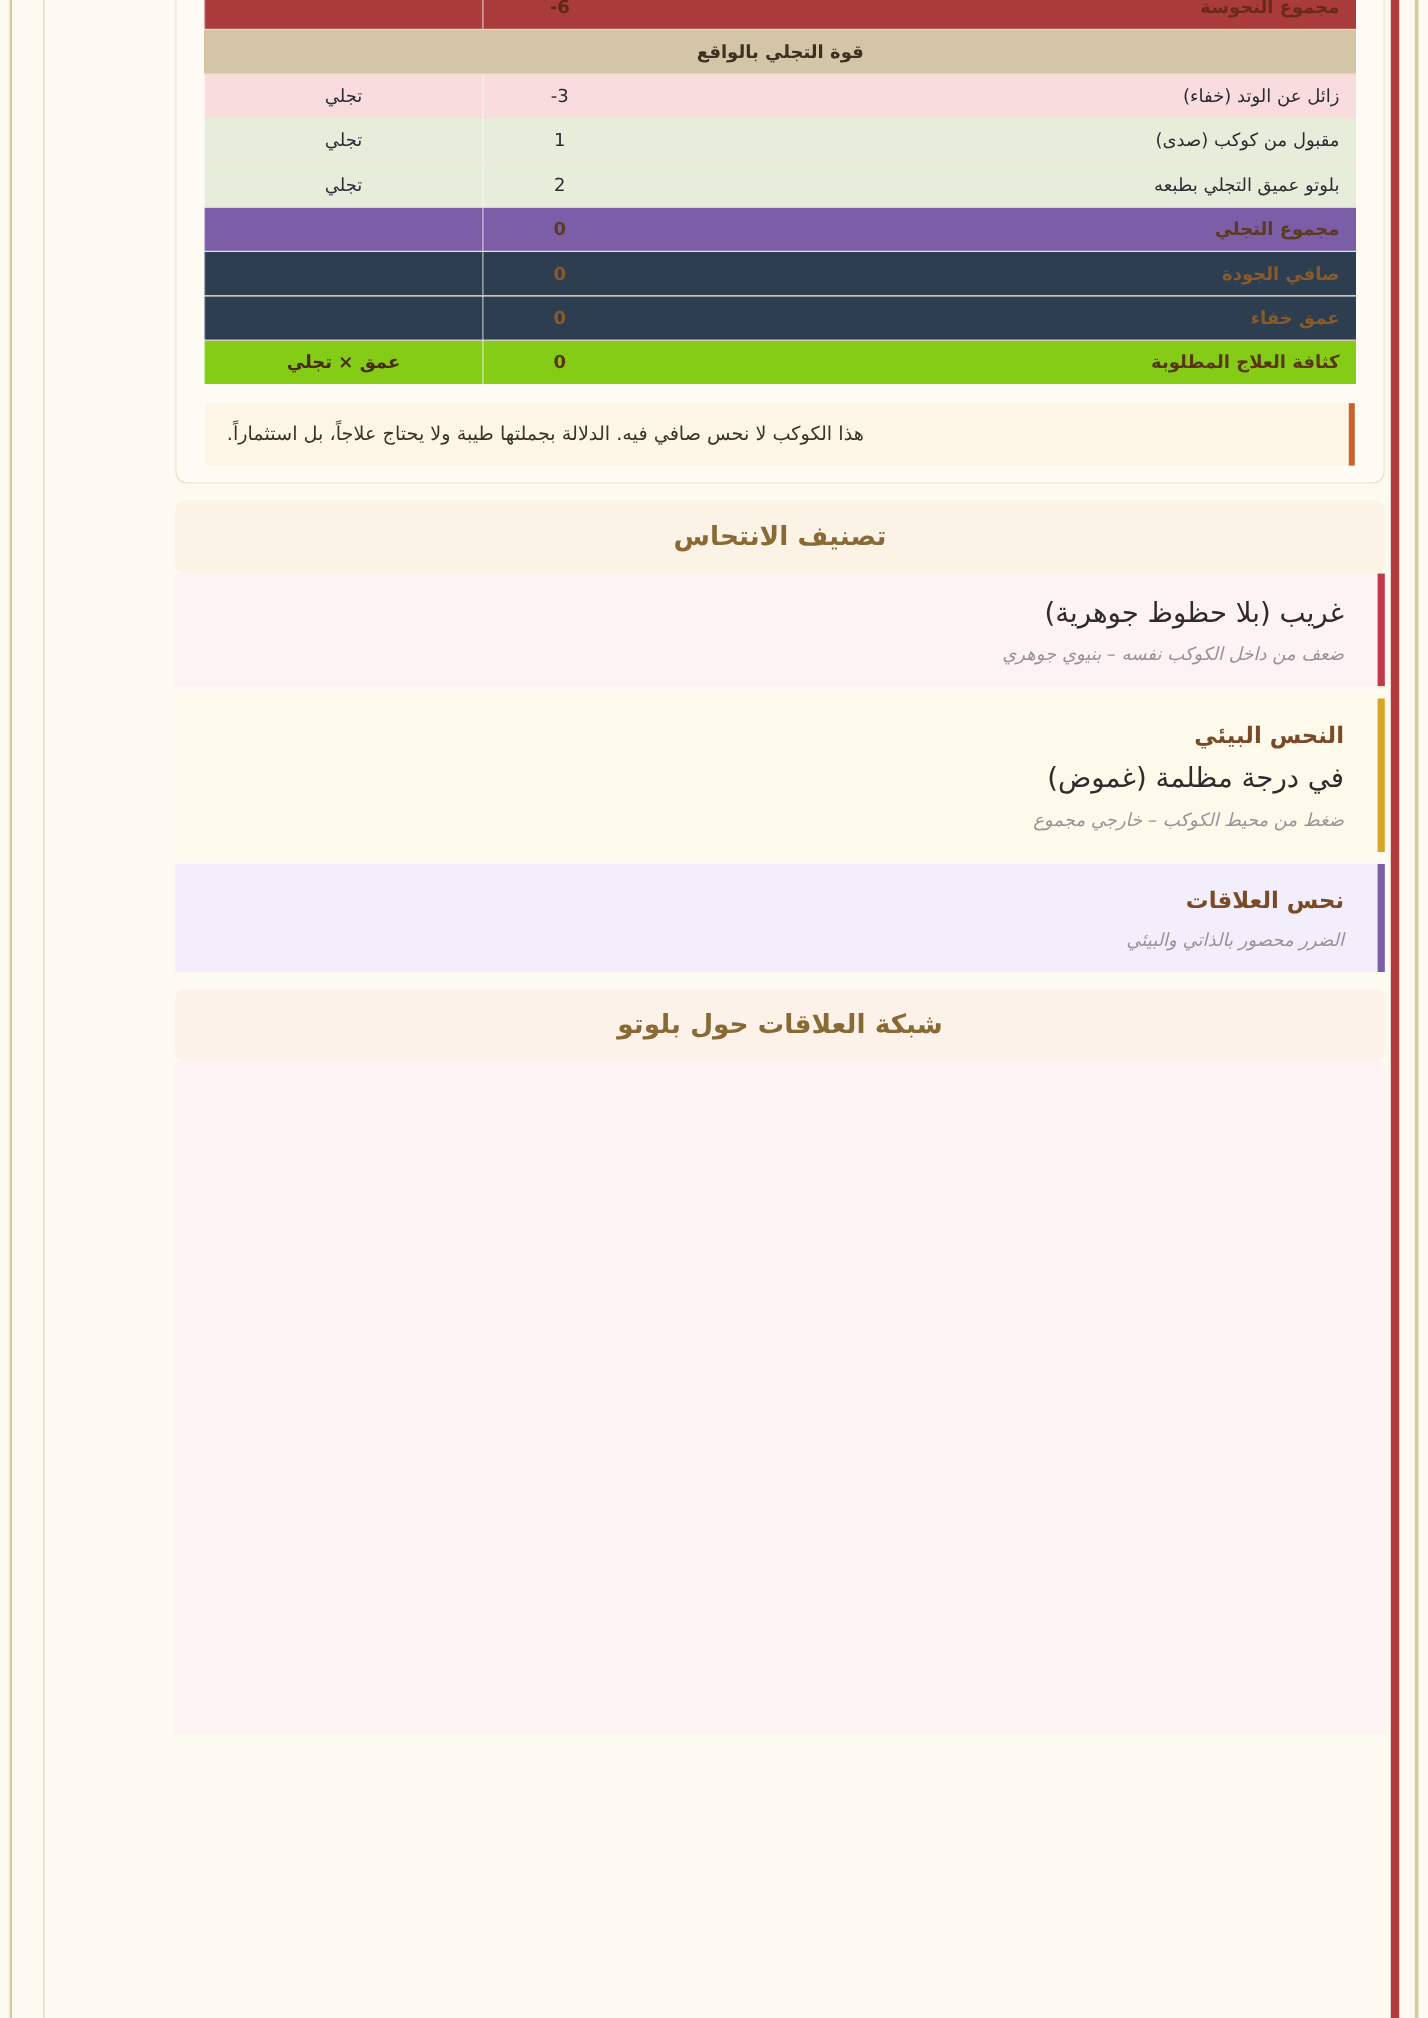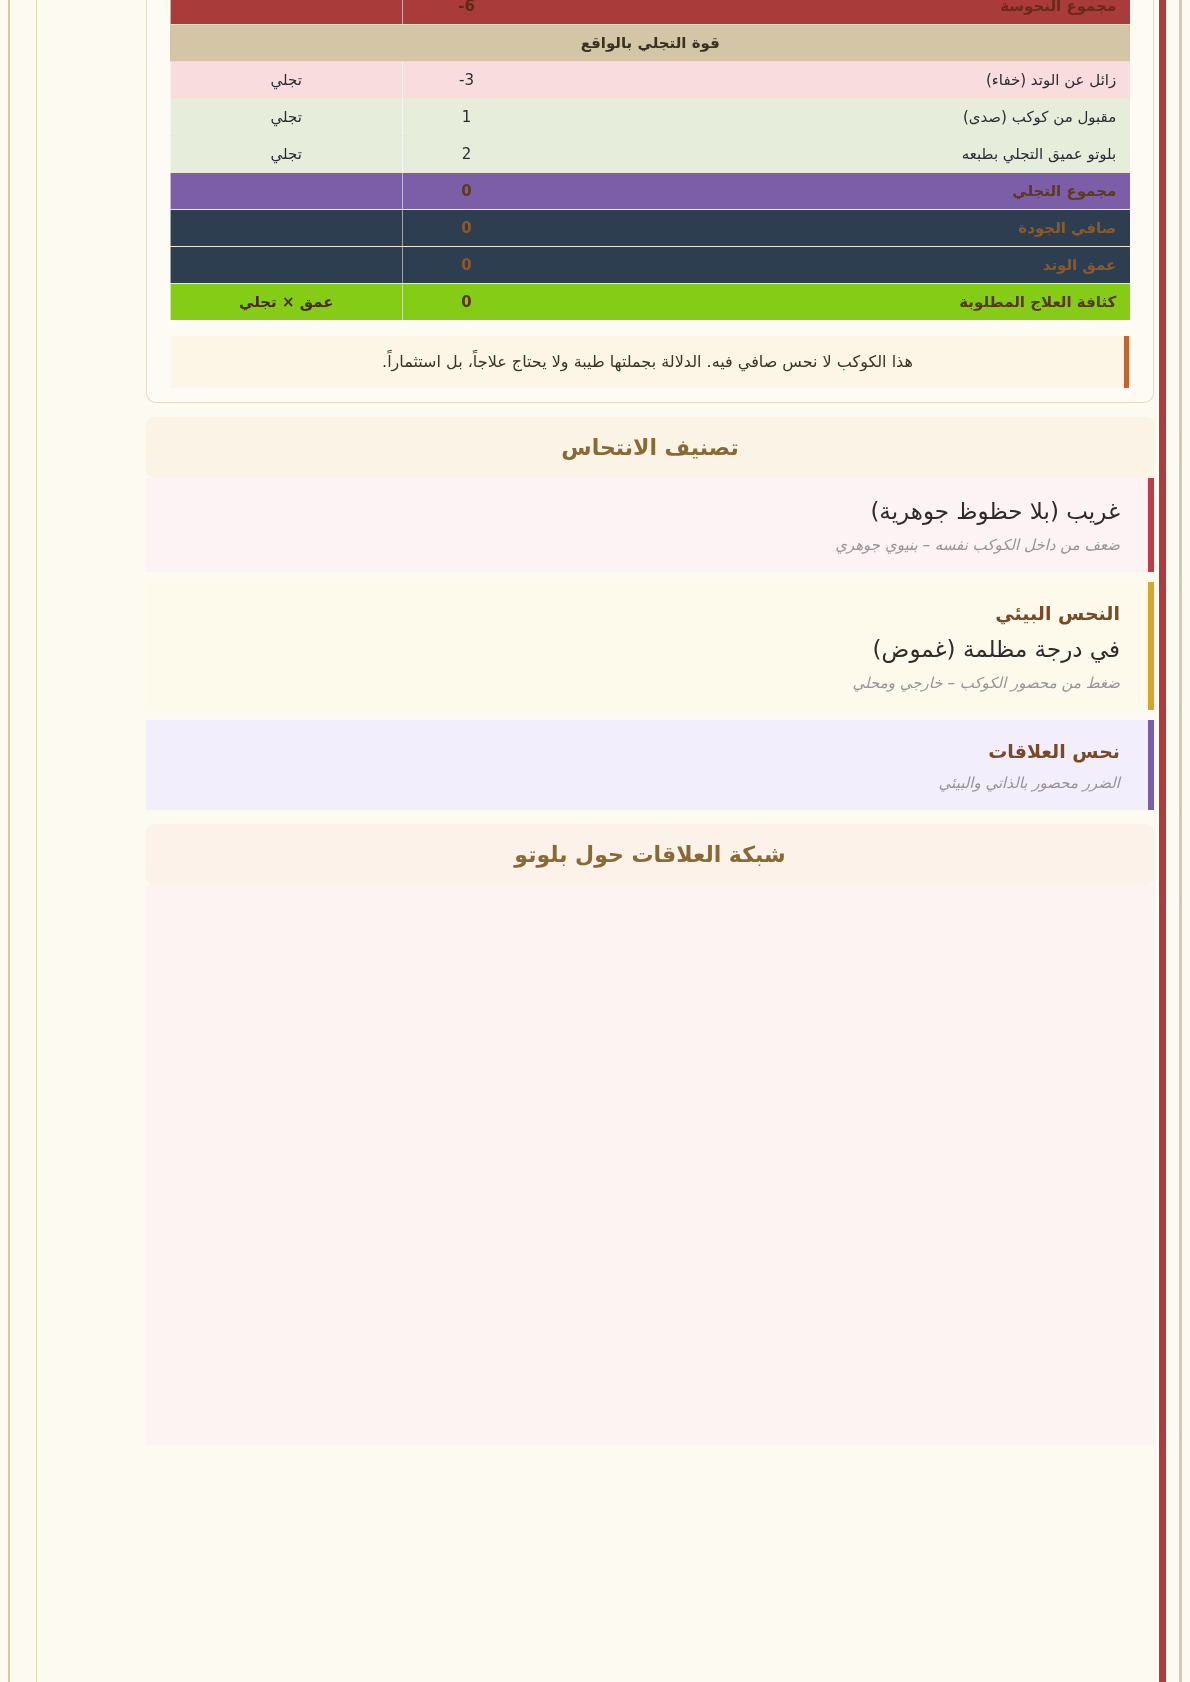--- a/index.html
+++ b/index.html
@@ -90,21 +90,21 @@
   .row-orange .col-tag { color: #4a2a12; font-weight: bold; }
   .cell-sep { border-left: 1px solid rgba(255,255,255,0.55); }
 
   .note {
     margin: 16px 24px 0 24px;
     background: #fdf6e6;
     border-right: 5px solid #c9632c;
     padding: 14px 18px;
     font-size: 16px;
     color: #3b3326;
-    text-align: center;
+    text-align: left;
     line-height: 1.5;
   }
 
   
   .section-head {
     background: #fbf4e6;
     border-radius: 8px;
     padding: 18px 26px;
     margin: 14px 0 0 0;
     text-align: center;
@@ -192,21 +192,21 @@
             <td class="col-tag cell-sep"></td>
           </tr>
 
           <tr class="row-dark">
             <td class="col-label">صافي الجودة</td>
             <td class="col-val cell-sep">0</td>
             <td class="col-tag cell-sep"></td>
           </tr>
 
           <tr class="row-dark">
-            <td class="col-label">عمق الوتد</td>
+            <td class="col-label">عمق خفاء</td>
             <td class="col-val cell-sep">0</td>
             <td class="col-tag cell-sep"></td>
           </tr>
 
           <tr class="row-orange">
             <td class="col-label">كثافة العلاج المطلوبة</td>
             <td class="col-val cell-sep">0</td>
             <td class="col-tag cell-sep">عمق × تجلي</td>
           </tr>
 
@@ -221,21 +221,21 @@
     <div class="class-card card-self">
       <div class="cvalue">غريب (بلا حظوظ جوهرية)</div>
       <div class="cdesc">ضعف من داخل الكوكب نفسه – بنيوي جوهري</div>
     </div>
 
     <div class="gap-strip"></div>
 
     <div class="class-card card-env">
       <div class="ctitle">النحس البيئي</div>
       <div class="cvalue">في درجة مظلمة (غموض)</div>
-      <div class="cdesc">ضغط من محصور الكوكب – خارجي ومحلي</div>
+      <div class="cdesc">ضغط من محيط الكوكب – خارجي مجموع</div>
     </div>
 
     <div class="gap-strip"></div>
 
     <div class="class-card card-rel">
       <div class="ctitle">نحس العلاقات</div>
       <div class="cdesc">الضرر محصور بالذاتي والبيئي</div>
     </div>
 
     <div class="section-head pinkish">شبكة العلاقات حول بلوتو</div>

